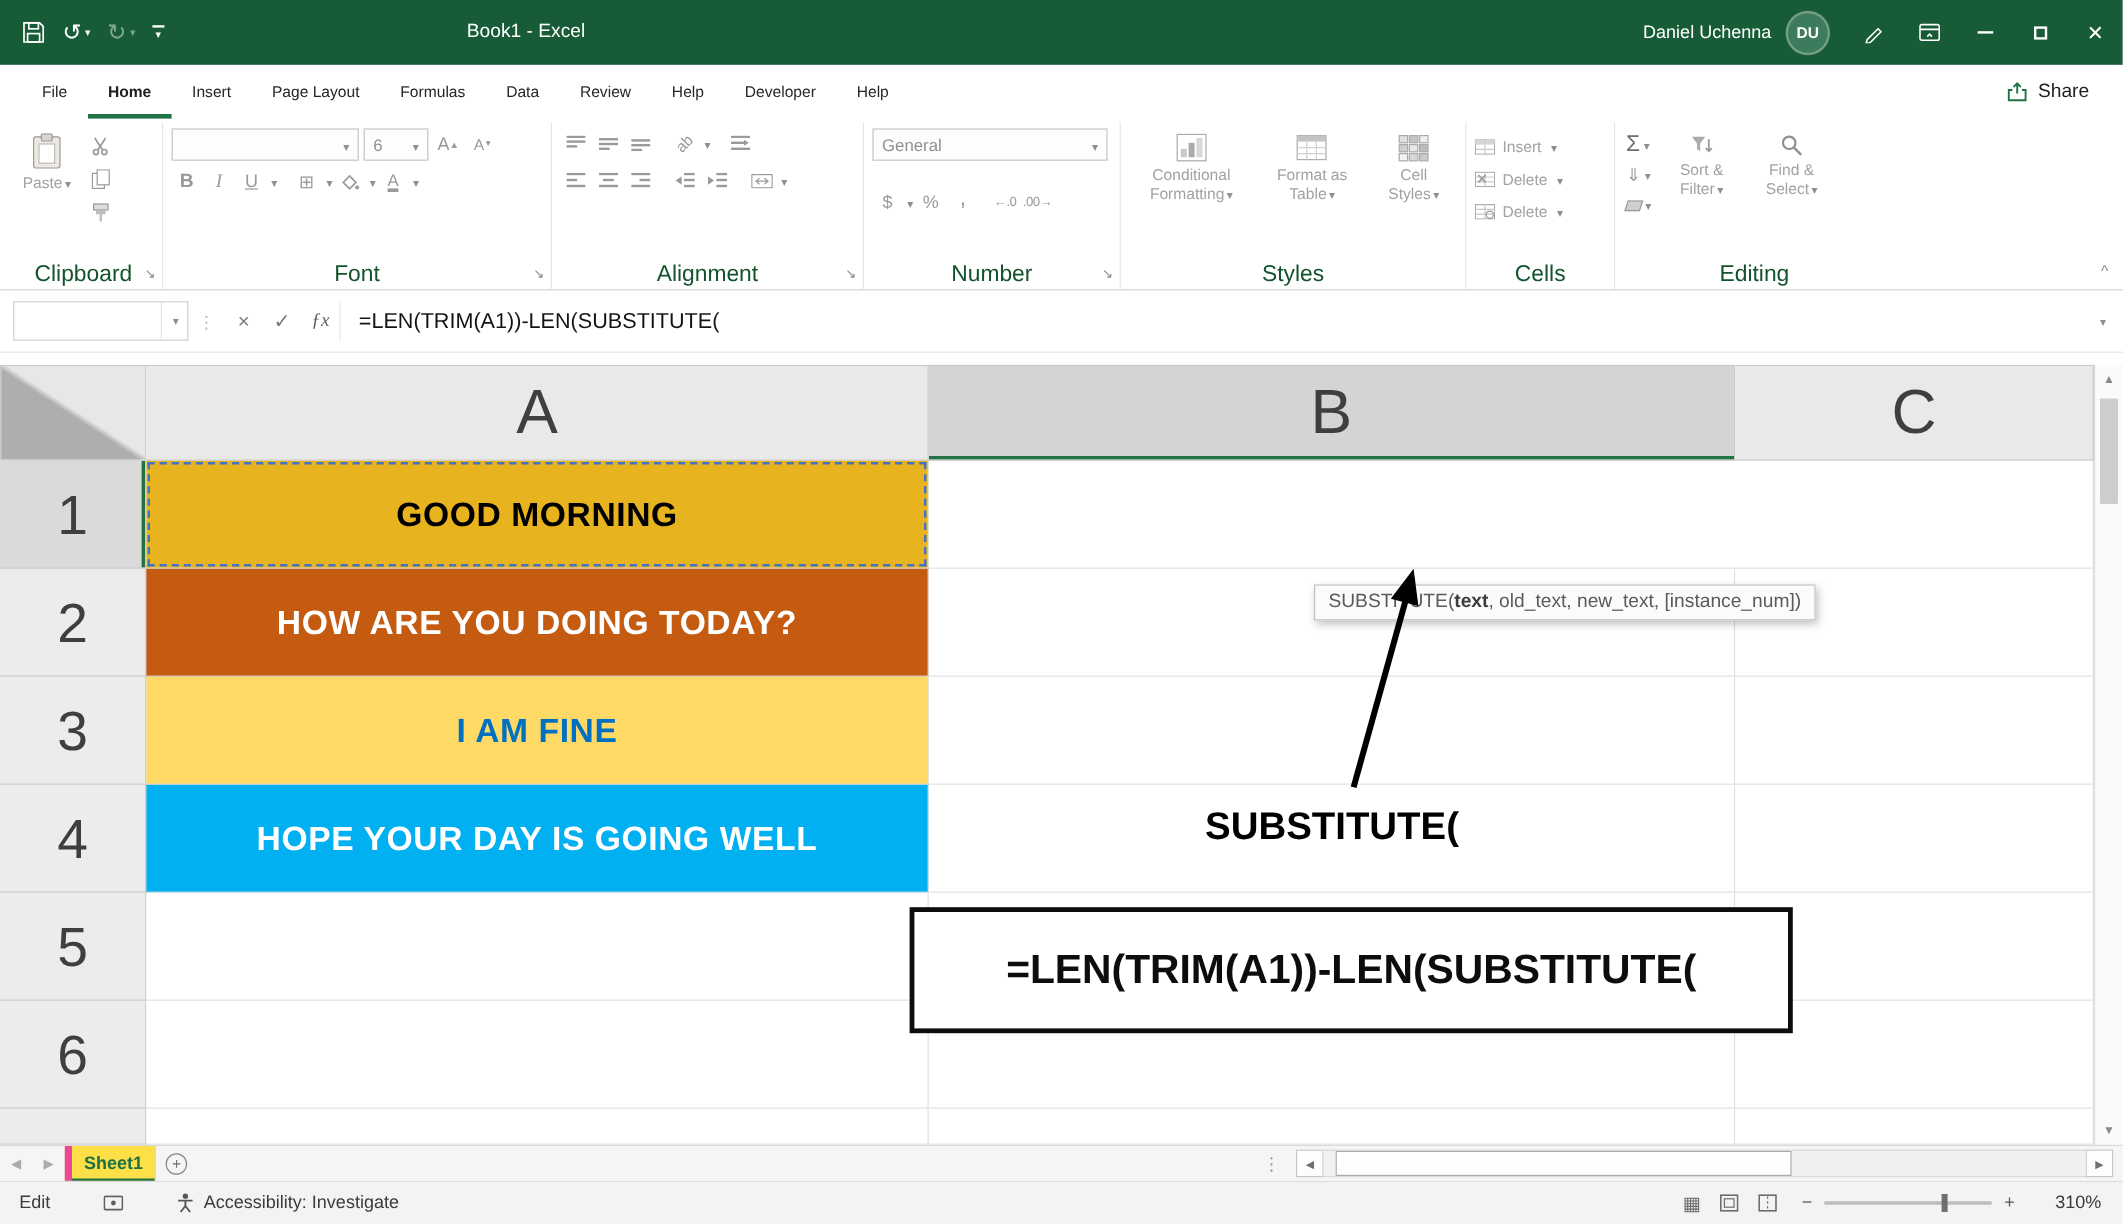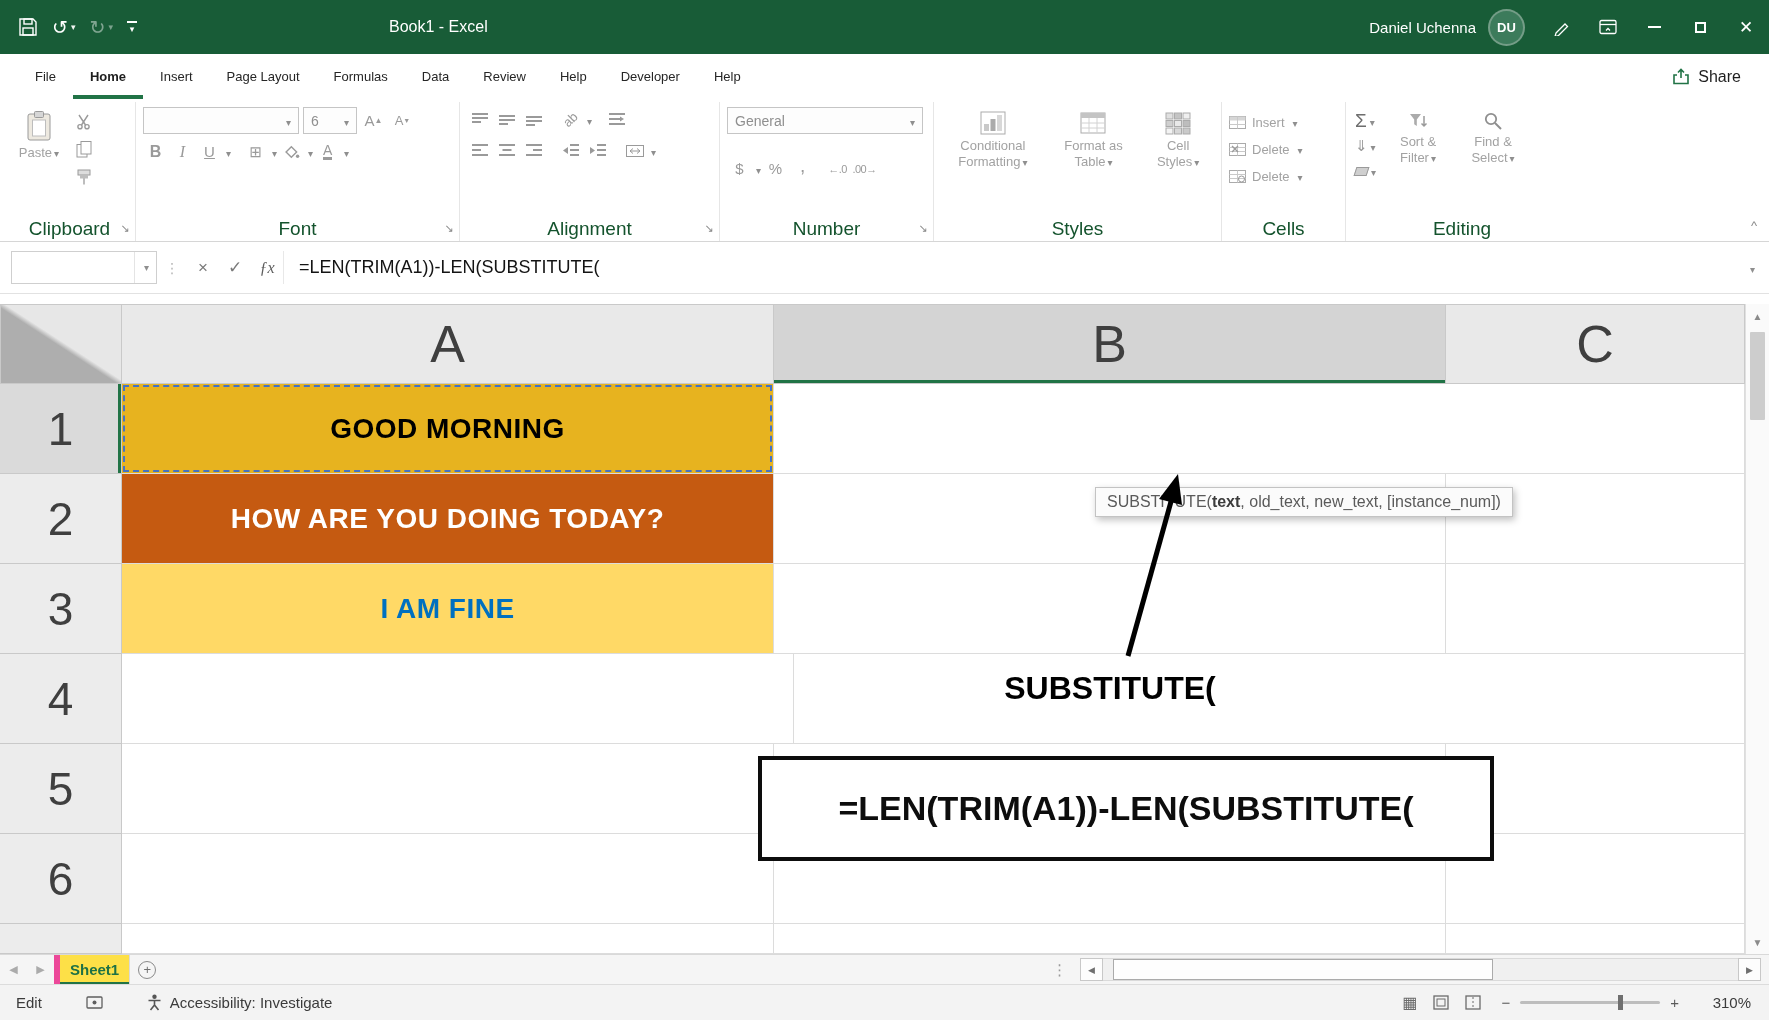--- a/index.html
+++ b/index.html
@@ -568,20 +568,23 @@
         <div class="rh">3</div>
         <div class="cell ca" style="background-color: rgb(255, 217, 102);">
           <span class="atxt" style="color: rgb(0, 112, 192);">I AM FINE</span>
         </div>
         <div class="cell cb"></div>
         <div class="cell cc"></div>
       </div>
 
       <div class="srow">
         <div class="rh">4</div>
+        <div class="cell ca" style="background-color: rgb(0, 176, 240);">
+          <span class="atxt" style="color: rgb(255, 255, 255);">HOPE YOUR DAY IS GOING WELL</span>
+        </div>
         <div class="cell cb"></div>
         <div class="cell cc"></div>
       </div>
 
       <div class="srow">
         <div class="rh">5</div>
         <div class="cell ca"></div>
         <div class="cell cb"></div>
         <div class="cell cc"></div>
       </div>

